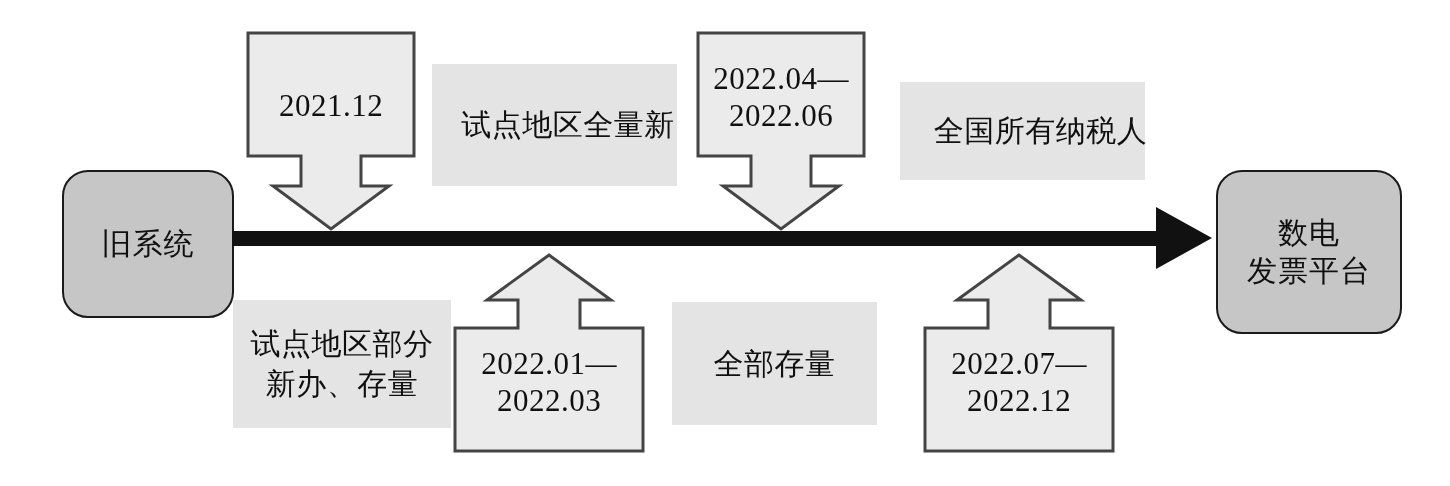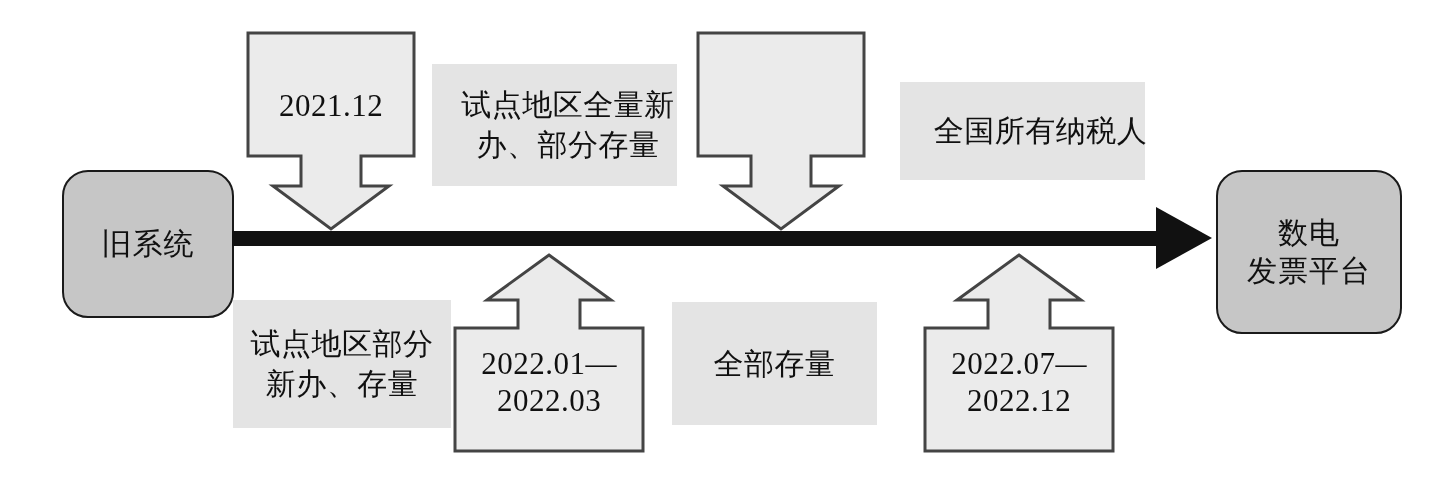--- a/index.html
+++ b/index.html
@@ -156,28 +156,31 @@
       <path d="M2,2 L168,2 L168,125 L115,125 L115,155 L143,155 L85,198 L27,155 L55,155 L55,125 L2,125 Z" fill="#ebebeb" stroke="#444444" stroke-width="3" stroke-linejoin="miter"></path>
     </svg>
     <div class="ctext">
       <span class="tl">2021.12</span>
     </div>
   </div>
 
   <div class="caption" id="cap-pilot-full">
     <div>
       <span class="tl">试点地区全量新</span>
-      <span class="tl">办、部分存量</span>
     </div>
   </div>
 
   <div class="callout" id="cal-202204">
     <svg width="170" height="200" viewBox="0 0 170 200">
       <path d="M2,2 L168,2 L168,125 L115,125 L115,155 L143,155 L85,198 L27,155 L55,155 L55,125 L2,125 Z" fill="#ebebeb" stroke="#444444" stroke-width="3" stroke-linejoin="miter"></path>
     </svg>
+    <div class="ctext">
+      <span class="tl">2022.04—</span>
+      <span class="tl">2022.06</span>
+    </div>
   </div>
 
   <div class="caption" id="cap-all-payers">
     <div>
       <span class="tl">全国所有纳税人</span>
     </div>
   </div>
 
   <div class="caption" id="cap-pilot-part">
     <div>

